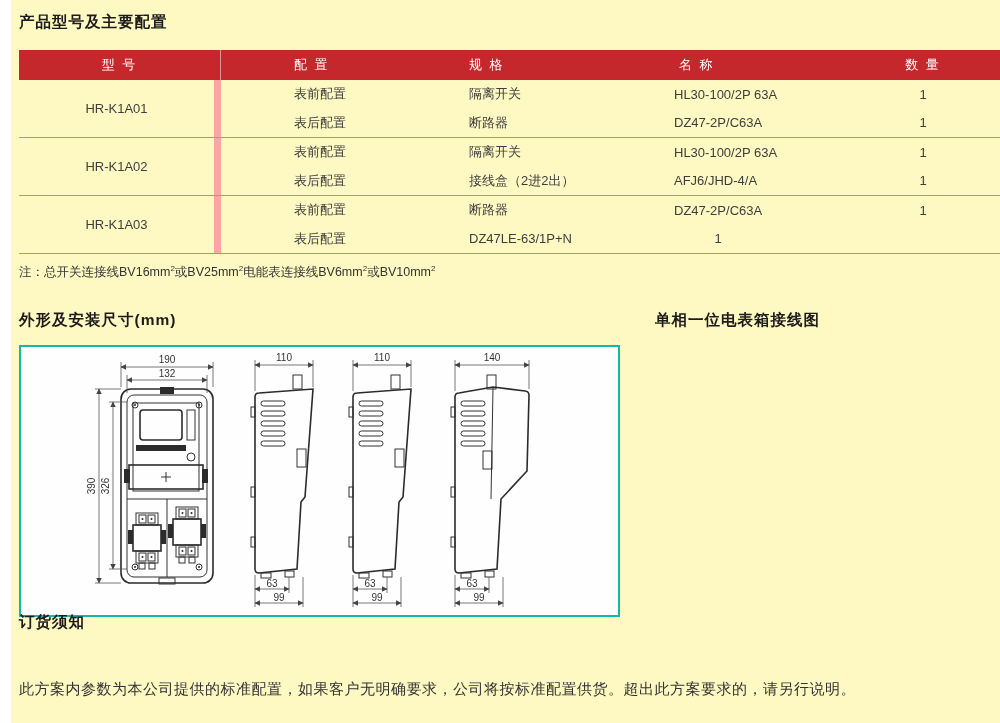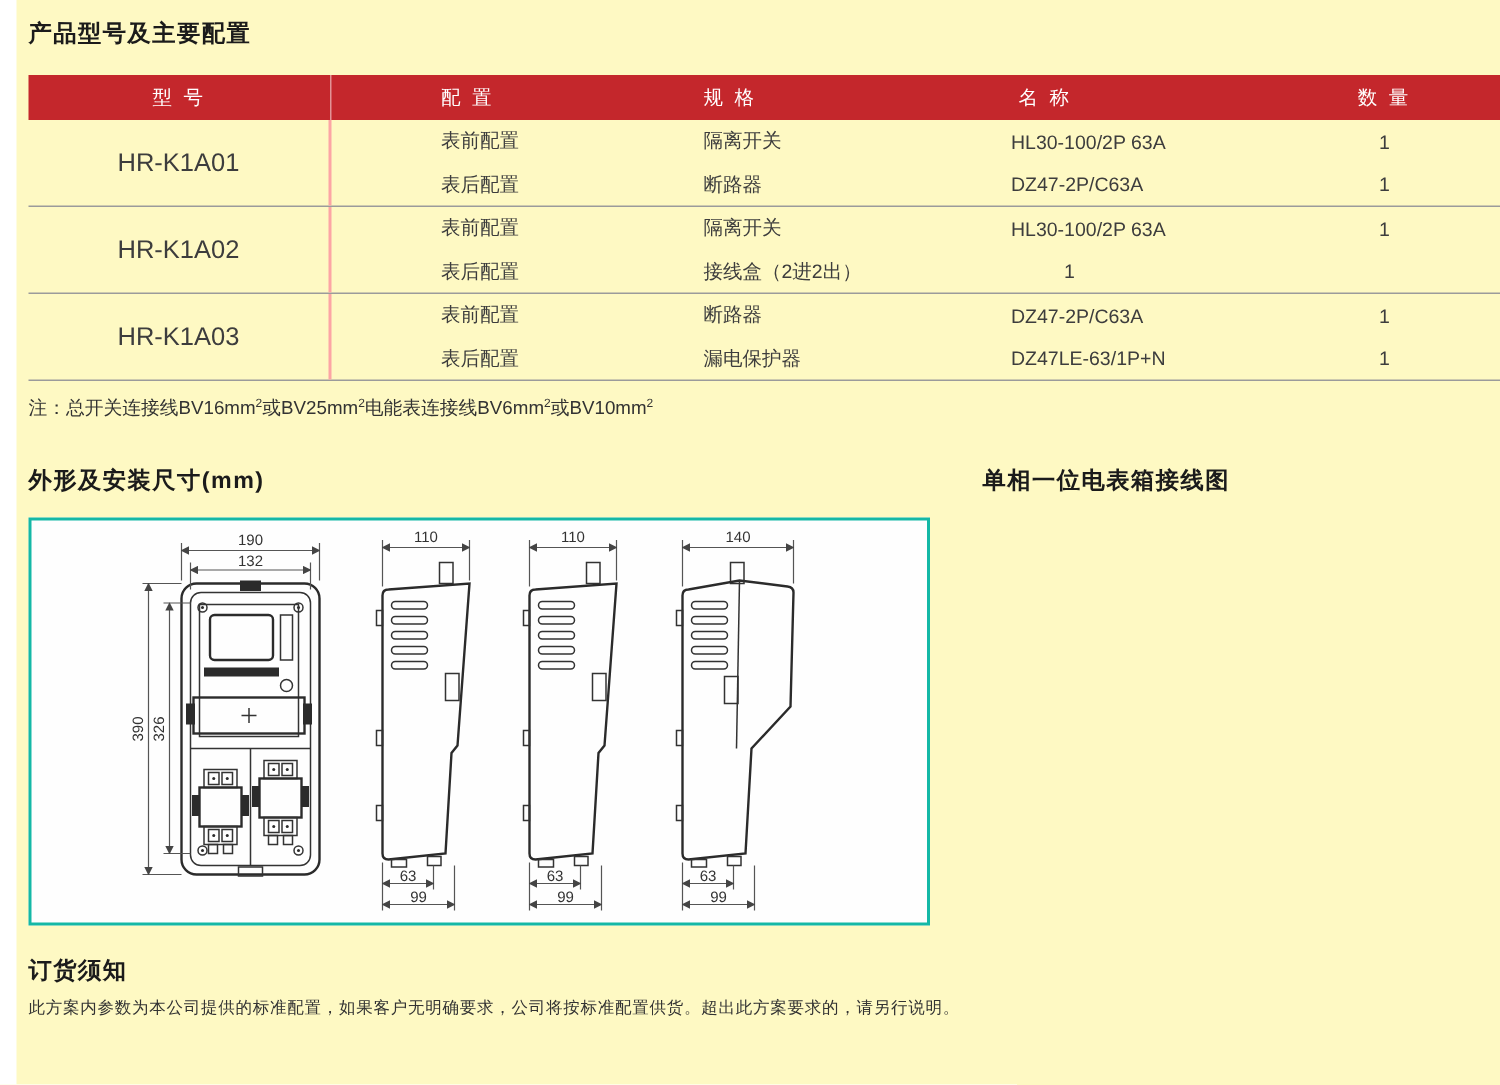--- a/index.html
+++ b/index.html
@@ -14,37 +14,37 @@
   .th{display:flex;align-items:center;letter-spacing:2px;}
   .th.c1{width:202px;justify-content:center;border-right:1px solid rgba(255,255,255,.5);box-sizing:border-box;}
   .th.c2{width:235px;padding-left:73px;box-sizing:border-box;}
   .th.c3{width:205px;padding-left:13px;box-sizing:border-box;}
   .th.c4{width:210px;padding-left:13px;box-sizing:border-box;}
   .th.c5{width:136px;justify-content:center;padding-right:32px;box-sizing:border-box;}
   .tbody{border-bottom:1px solid #9b9b9b;}
   .group{display:flex;height:57px;}
   .group + .group{border-top:1px solid #9b9b9b;}
   .modelcell{width:202px;display:flex;align-items:center;justify-content:center;
-    border-right:2px solid #fca5a5;box-sizing:border-box;font-size:17px;color:#3d3d3d;}
+    border-right:7px solid #fca5a5;box-sizing:border-box;font-size:13px;color:#3d3d3d;}
   .subrows{display:flex;flex-direction:column;flex:1;}
   .subrow{display:flex;height:28.5px;font-size:13px;color:#3d3d3d;}
   .td{display:flex;align-items:center;box-sizing:border-box;}
   .td.c2{width:235px;padding-left:73px;}
   .td.c3{width:205px;padding-left:13px;}
   .td.c4{width:210px;padding-left:13px;}
   .td.c5{width:136px;justify-content:center;padding-right:32px;}
   
   #note{position:absolute;left:8px;top:264px;font-size:12.5px;color:#333;}
   #note sup{font-size:8px;}
   
   .panel{position:absolute;top:345px;height:272px;border:2px solid #14b8a6;background:#fefefe;box-sizing:border-box;}
   #panel-drawings{left:8px;width:601px;}
   #panel-wiring{left:644px;width:352px;}
   
-  #order-text{position:absolute;left:8px;top:664px;font-size:11px;color:#333;letter-spacing:.5px;}
+  #order-text{position:absolute;left:8px;top:680px;font-size:15px;color:#333;letter-spacing:.5px;}
   svg{display:block;}
   .ln{stroke:#333;fill:none;stroke-width:1;}
   .ln-bold{stroke:#2b2b2b;fill:none;stroke-width:1.6;}
   .dk{fill:#2b2b2b;stroke:none;}
   .dim{stroke:#555;fill:none;stroke-width:.8;}
   .dimtxt{font-size:10px;fill:#333;font-family:"Liberation Sans",sans-serif;}
 </style>
 </head>
 <body>
 
@@ -85,37 +85,37 @@
         <div class="subrows">
           <div class="subrow">
             <div class="td c2">表前配置</div>
             <div class="td c3">隔离开关</div>
             <div class="td c4">HL30-100/2P 63A</div>
             <div class="td c5">1</div>
           </div>
           <div class="subrow">
             <div class="td c2">表后配置</div>
             <div class="td c3">接线盒（2进2出）</div>
+            <div class="td c4">AFJ6/JHD-4/A</div>
             <div class="td c5">1</div>
           </div>
         </div>
       </div>
 
       <div class="group">
         <div class="modelcell">HR-K1A03</div>
         <div class="subrows">
           <div class="subrow">
             <div class="td c2">表前配置</div>
             <div class="td c3">断路器</div>
             <div class="td c4">DZ47-2P/C63A</div>
             <div class="td c5">1</div>
           </div>
           <div class="subrow">
             <div class="td c2">表后配置</div>
-            <div class="td c3">漏电保护器</div>
             <div class="td c4">DZ47LE-63/1P+N</div>
             <div class="td c5">1</div>
           </div>
         </div>
       </div>
 
     </div>
   </div>
 
   <div id="note"><span>注：总开关连接线BV16mm</span><sup>2</sup><span>或BV25mm</span><sup>2</sup><span>电能表连接线BV6mm</span><sup>2</sup><span>或BV10mm</span><sup>2</sup></div>
@@ -291,16 +291,16 @@
         <line class="dim" x1="482" y1="230" x2="482" y2="260"></line>
         <line class="dim" x1="434" y1="242" x2="468" y2="242" marker-start="url(#arr)" marker-end="url(#arr)"></line>
         <text class="dimtxt" x="451" y="240" text-anchor="middle">63</text>
         <line class="dim" x1="434" y1="256" x2="482" y2="256" marker-start="url(#arr)" marker-end="url(#arr)"></line>
         <text class="dimtxt" x="458" y="254" text-anchor="middle">99</text>
       </g>
     </svg>
   </div>
 
 
-  <div class="sec-title" style="left:8px;top:637px;text-align:center;">订货须知</div>
+  <div class="sec-title" style="left:8px;top:612px;text-align:center;">订货须知</div>
   <div id="order-text">此方案内参数为本公司提供的标准配置，如果客户无明确要求，公司将按标准配置供货。超出此方案要求的，请另行说明。</div>
 
 </div>
 
 </body></html>

